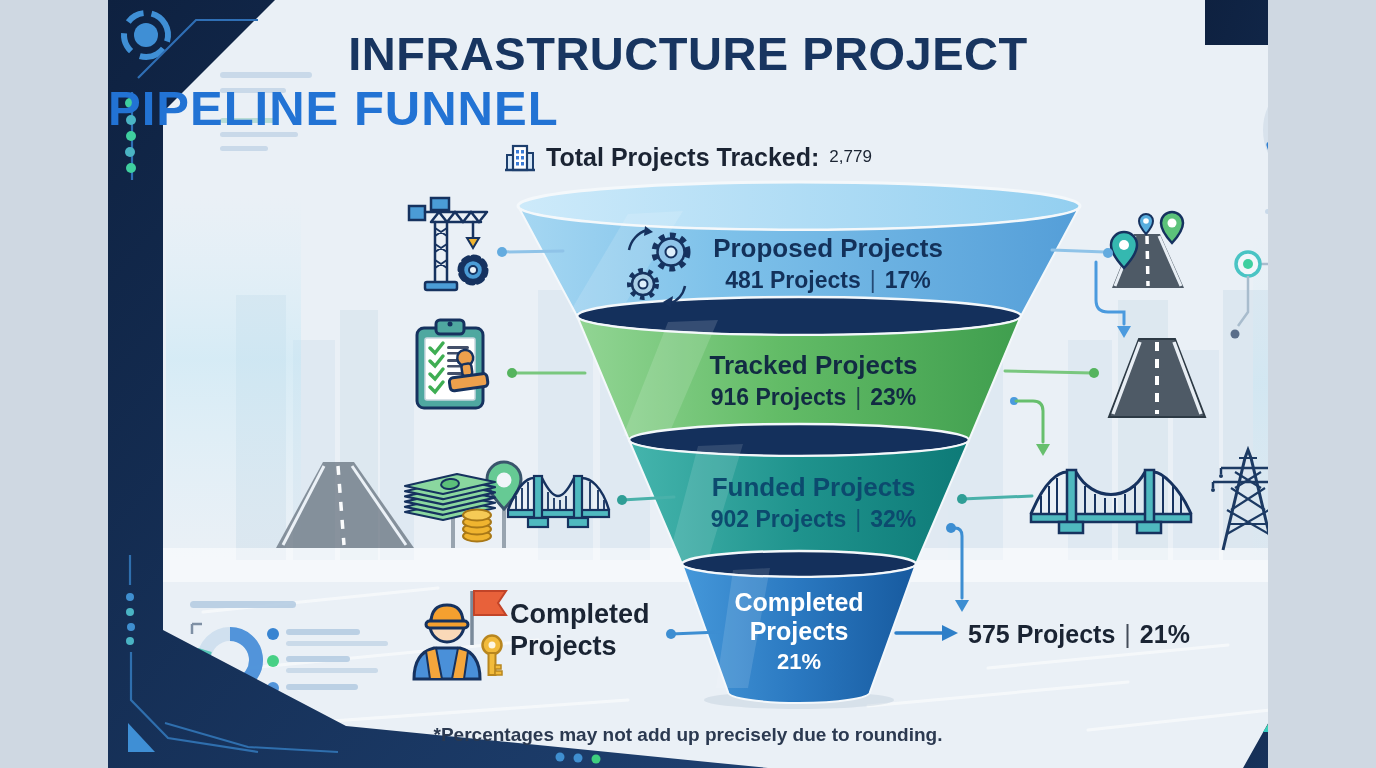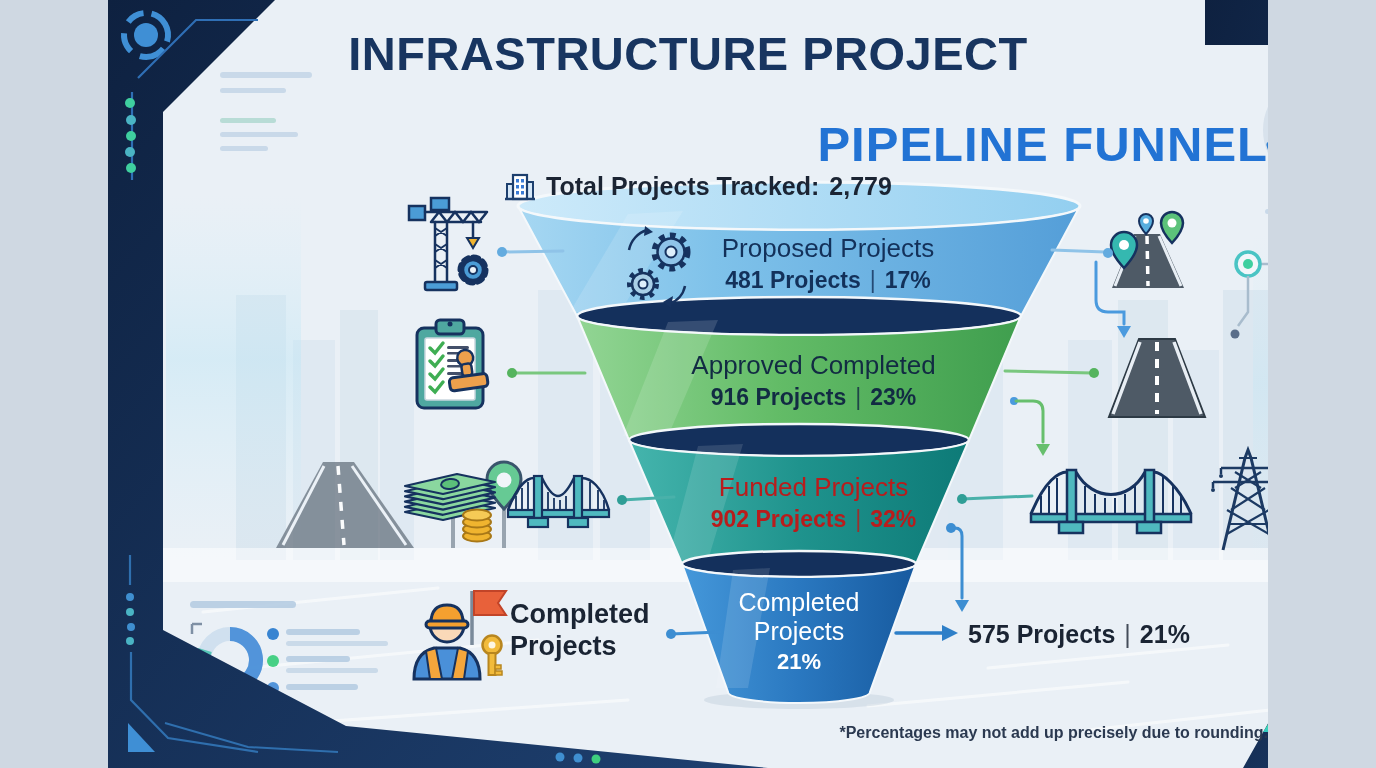--- a/index.html
+++ b/index.html
@@ -2,47 +2,47 @@
 <html><head>
 <meta charset="utf-8">
 <style>
   html,body{margin:0;padding:0;background:#cfd8e2;}
   .canvas{position:relative;width:1160px;height:768px;margin:0 auto;overflow:hidden;
           background:#eaf0f6;font-family:"Liberation Sans",sans-serif;}
   .art{position:absolute;left:0;top:0;width:1376px;height:768px;}
   
   .t1{position:absolute;left:0;top:26px;width:100%;text-align:center;
       font-size:47px;font-weight:800;letter-spacing:.5px;color:#183560;}
-  .t2{position:absolute;left:0;top:80px;width:100%;text-align:right;
-      font-size:49px;font-weight:800;letter-spacing:1px;color:#2273d4;margin-top:36px;}
-  .totalRow{position:absolute;left:10px;top:142px;width:100%;display:flex;
-      justify-content:center;align-items:center;gap:10px;color:#1b2433;margin-top:29px;}
+  .t2{position:absolute;left:0;top:80px;width:100%;text-align:left;
+      font-size:49px;font-weight:800;letter-spacing:1px;color:#2273d4;}
+  .totalRow{position:absolute;left:0;top:142px;width:100%;display:flex;
+      justify-content:center;align-items:center;gap:10px;color:#1b2433;}
   .totalRow .tl{font-size:25px;font-weight:600;}
-  .totalRow .tv{font-size:25px;font-weight:700;}
+  .totalRow .tv{font-size:17px;font-weight:400;}
   
   .stageText{position:absolute;text-align:center;}
-  .sTitle{font-size:26px;font-weight:400;line-height:30px;text-align:center;}
+  .sTitle{font-size:26px;font-weight:700;line-height:30px;text-align:center;}
   .sSub{font-size:23px;font-weight:600;margin-top:4px;}
   .sSub b{font-weight:800;}
   .sep{font-weight:300;opacity:.8;padding:0 9px;}
   .st1{left:575px;top:233px;width:290px;color:#13315a;}
   .st2{left:553px;top:350px;width:305px;color:#122b43;}
-  .st3{left:553px;top:472px;width:305px;color:#b91c1c;}
+  .st3{left:553px;top:472px;width:305px;color:#0c4a6e;}
   .st4{left:591px;top:588px;width:200px;color:#ffffff;}
   .st4 .sTitle{font-size:25px;line-height:29px;}
   .st4 .sPct{font-size:22px;font-weight:800;margin-top:3px;}
   
   .leftLabel{position:absolute;left:402px;top:598px;width:170px;
       font-size:27px;font-weight:800;line-height:32px;color:#1a2433;}
   .rightVal{position:absolute;left:860px;top:620px;display:flex;align-items:center;
       font-size:25px;color:#1a2433;}
   .rightVal .v{font-weight:600;}
   .rightVal b{font-weight:800;}
-  .foot{position:absolute;left:0;top:724px;width:100%;text-align:right;
-      font-size:16px;font-weight:700;color:#2b3950;}
+  .foot{position:absolute;left:0;top:724px;width:100%;text-align:center;
+      font-size:19px;font-weight:700;color:#2b3950;}
 </style>
 </head>
 <body>
 
 <div class="canvas">
 
 <svg class="art" viewBox="0 0 1376 768">
   <defs>
     <linearGradient id="navyBg" x1="0" y1="0" x2="1" y2="1">
       <stop offset="0" stop-color="#0e2140"></stop>
@@ -479,21 +479,21 @@
   <span class="tl">Total Projects Tracked:</span>
   <span class="tv">2,779</span>
 </div>
 
 <div class="stageText st1">
   <div class="sTitle">Proposed Projects</div>
   <div class="sSub"><span>481 Projects</span><span class="sep">|</span><b>17%</b></div>
 </div>
 
 <div class="stageText st2">
-  <div class="sTitle">Approved Completed</div>
+  <div class="sTitle">Tracked Projects</div>
   <div class="sSub"><span>916 Projects</span><span class="sep">|</span><b>23%</b></div>
 </div>
 
 <div class="stageText st3">
   <div class="sTitle">Funded Projects</div>
   <div class="sSub"><span>902 Projects</span><span class="sep">|</span><b>32%</b></div>
 </div>
 
 <div class="stageText st4">
   <div class="sTitle">Completed</div>

